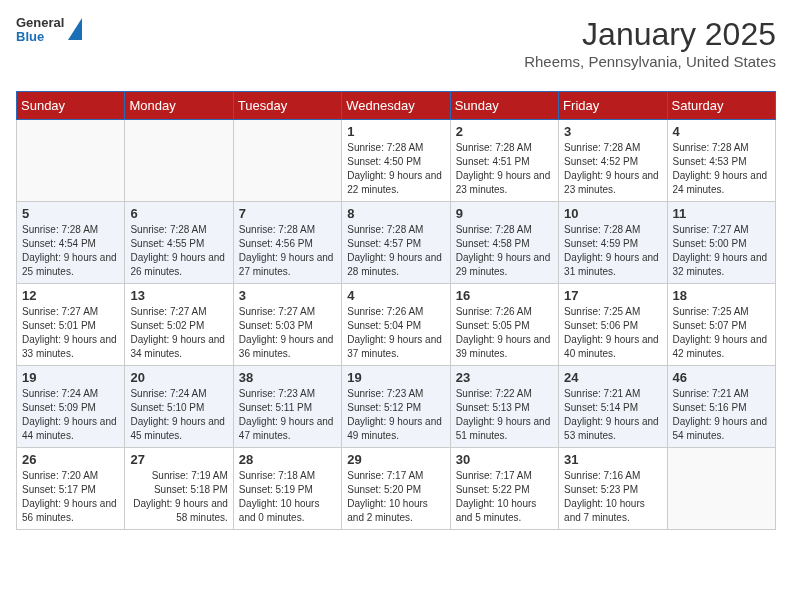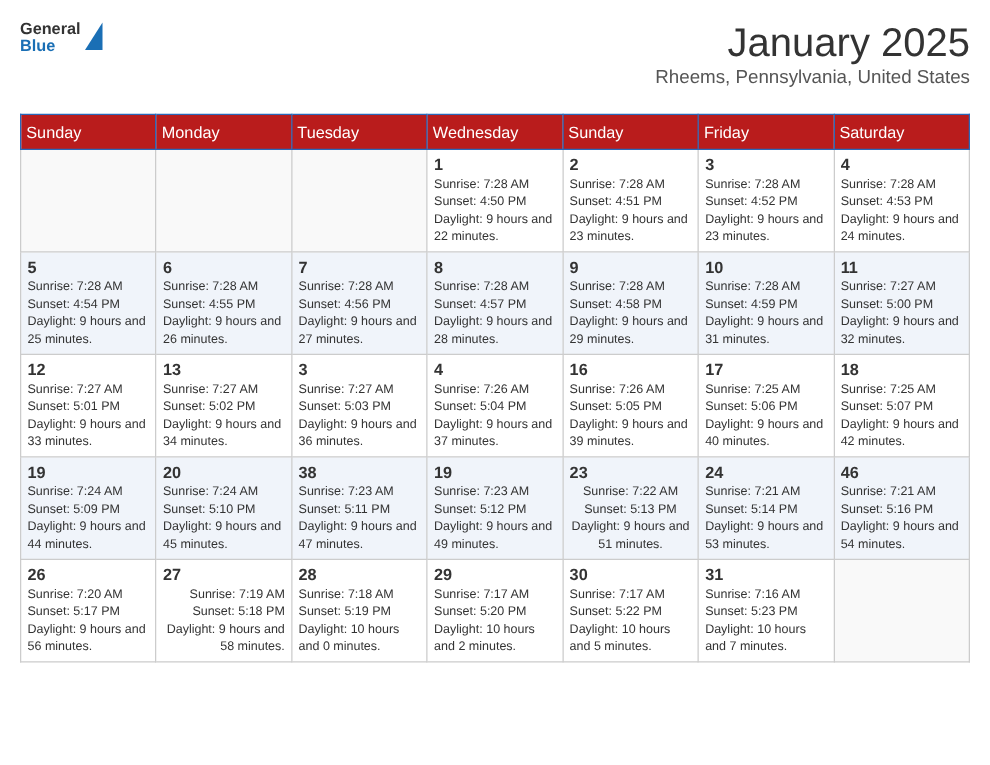--- a/index.html
+++ b/index.html
@@ -261,21 +261,21 @@
 Daylight: 9 hours and 47 minutes.</div>
         </td>
         <td>
           <div class="day-number">19</div>
           <div class="day-info" style="white-space: pre-line;">Sunrise: 7:23 AM
 Sunset: 5:12 PM
 Daylight: 9 hours and 49 minutes.</div>
         </td>
         <td>
           <div class="day-number">23</div>
-          <div class="day-info" style="white-space: pre-line; text-align: center;">Sunrise: 7:22 AM
+          <div class="day-info" style="white-space: pre-line;">Sunrise: 7:22 AM
 Sunset: 5:13 PM
 Daylight: 9 hours and 51 minutes.</div>
         </td>
         <td>
           <div class="day-number">24</div>
           <div class="day-info" style="white-space: pre-line;">Sunrise: 7:21 AM
 Sunset: 5:14 PM
 Daylight: 9 hours and 53 minutes.</div>
         </td>
         <td>

